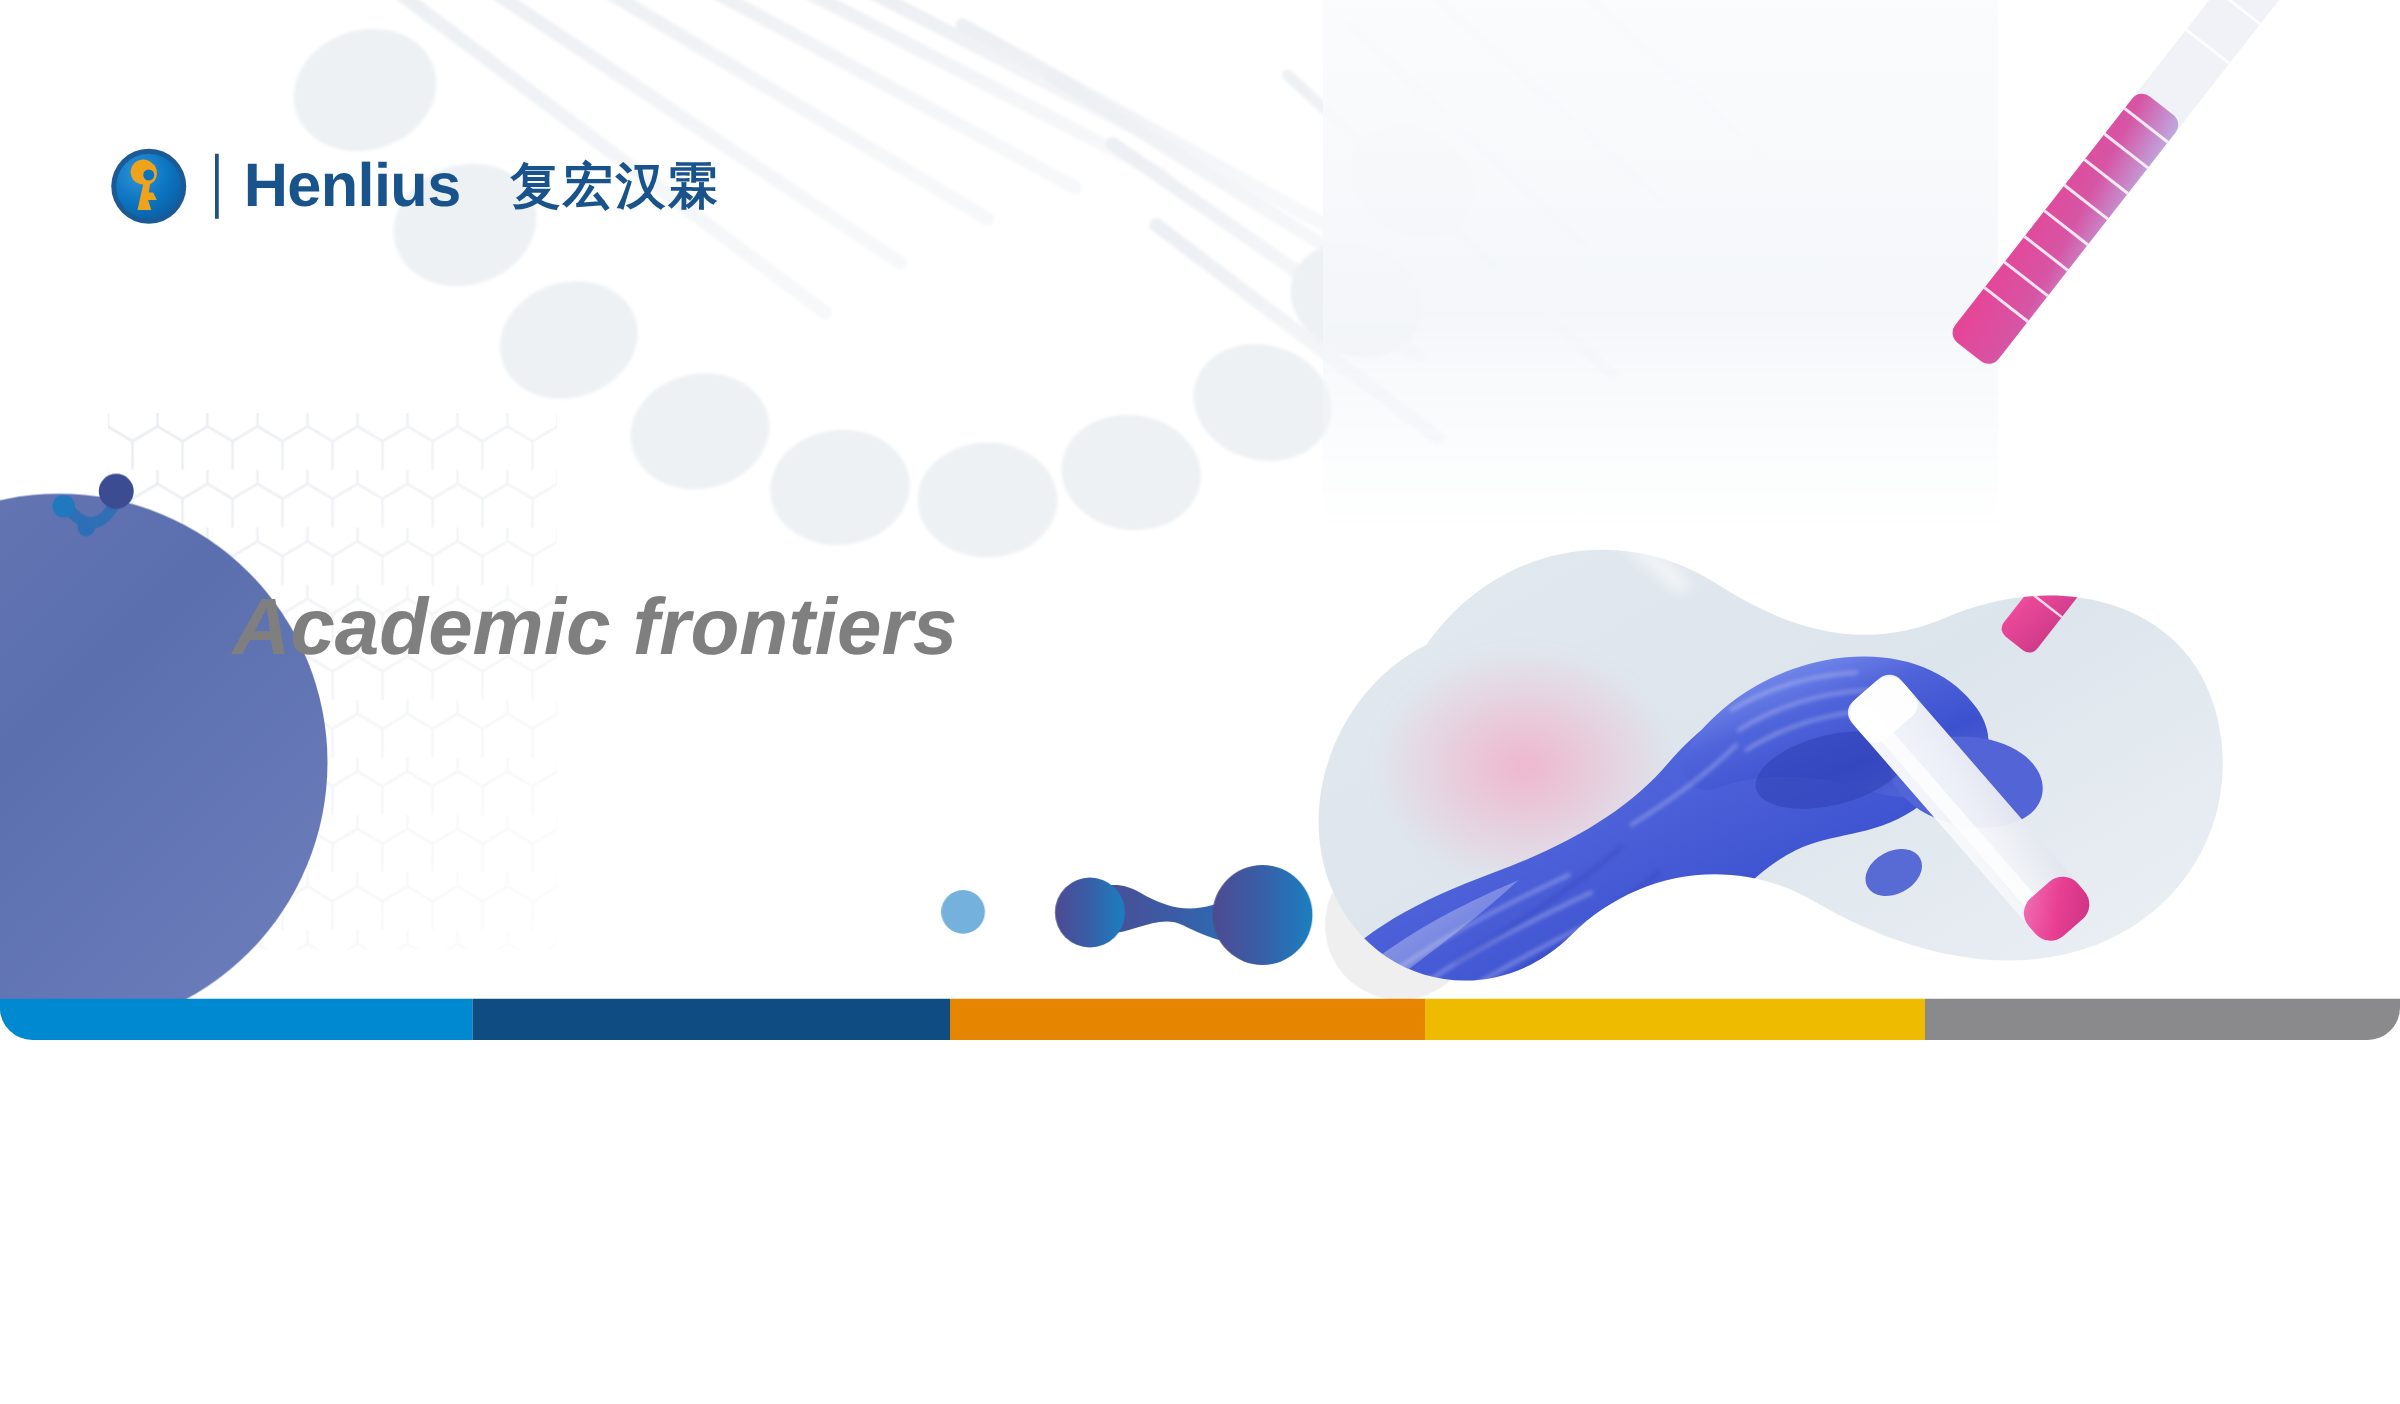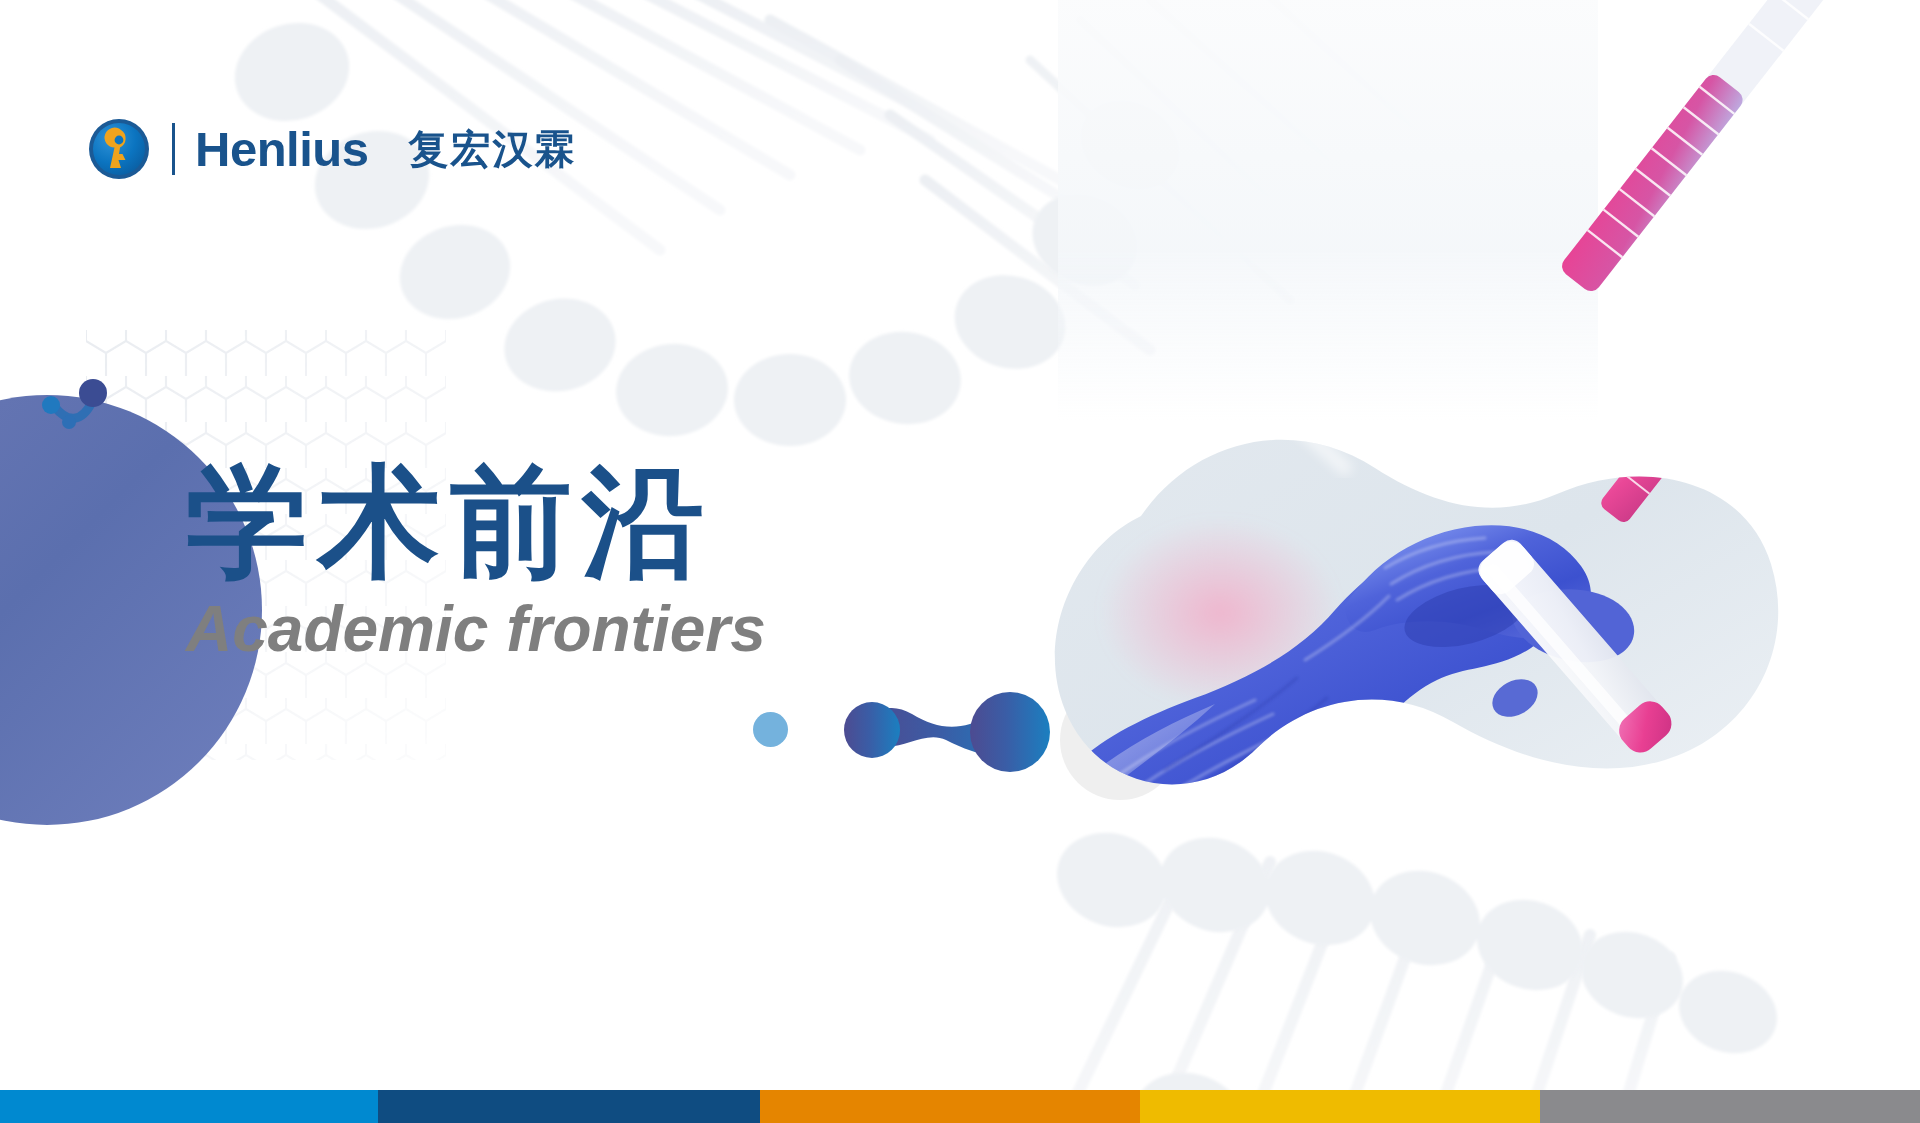--- a/index.html
+++ b/index.html
@@ -2,21 +2,21 @@
 <html><head>
 <meta charset="utf-8">
 <style>
   * { margin:0; padding:0; box-sizing:border-box; }
   html,body { width:1920px; height:1123px; overflow:hidden; }
   body {
     font-family:"Liberation Sans", sans-serif;
     background:#ffffff;
     position:relative;
   }
-  #stage { position:absolute; inset:0; width:1920px; height:1123px; background:#fff; overflow:hidden; }
+  #stage { position:absolute; inset:0; width:1920px; height:832px; background:#fff; overflow:hidden;border-radius:26px; }
 
   
   .bg-svg { position:absolute; inset:0; width:1920px; height:1123px; }
 
   
   .hex-patch {
     position:absolute; left:86px; top:330px; width:360px; height:430px;
     opacity:.55; pointer-events:none;
   }
 
@@ -204,21 +204,20 @@
       <circle cx="31" cy="31" r="26" fill="url(#discG)"></circle>
       <path d="M33 12 a10 10 0 1 0 -6.5 17.6 L22 50 h11 l-2.5 -8 h7 l-3 -6 h-3.5 l1 -6.6 A10 10 0 0 0 33 12 z" fill="#efa31d"></path>
       <circle cx="31" cy="22" r="4.4" fill="#0b74c0"></circle>
     </svg>
     <div class="logo-divider"></div>
     <div class="logo-word">Henlius</div>
     <div class="logo-cn">复宏汉霖</div>
   </div>
 
   <div class="title-block">
-    <div class="title-cn">学术前沿</div>
     <div class="title-en">Academic frontiers</div>
   </div>
 
   <div class="dot-lightblue"></div>
   <svg class="mol-big" viewBox="0 0 215 85">
     <defs>
       <linearGradient id="molG" x1="0" y1="0" x2="1" y2="0">
         <stop offset="0%" stop-color="#4d4b91"></stop>
         <stop offset="45%" stop-color="#3a5da6"></stop>
         <stop offset="100%" stop-color="#1b7fc0"></stop>

